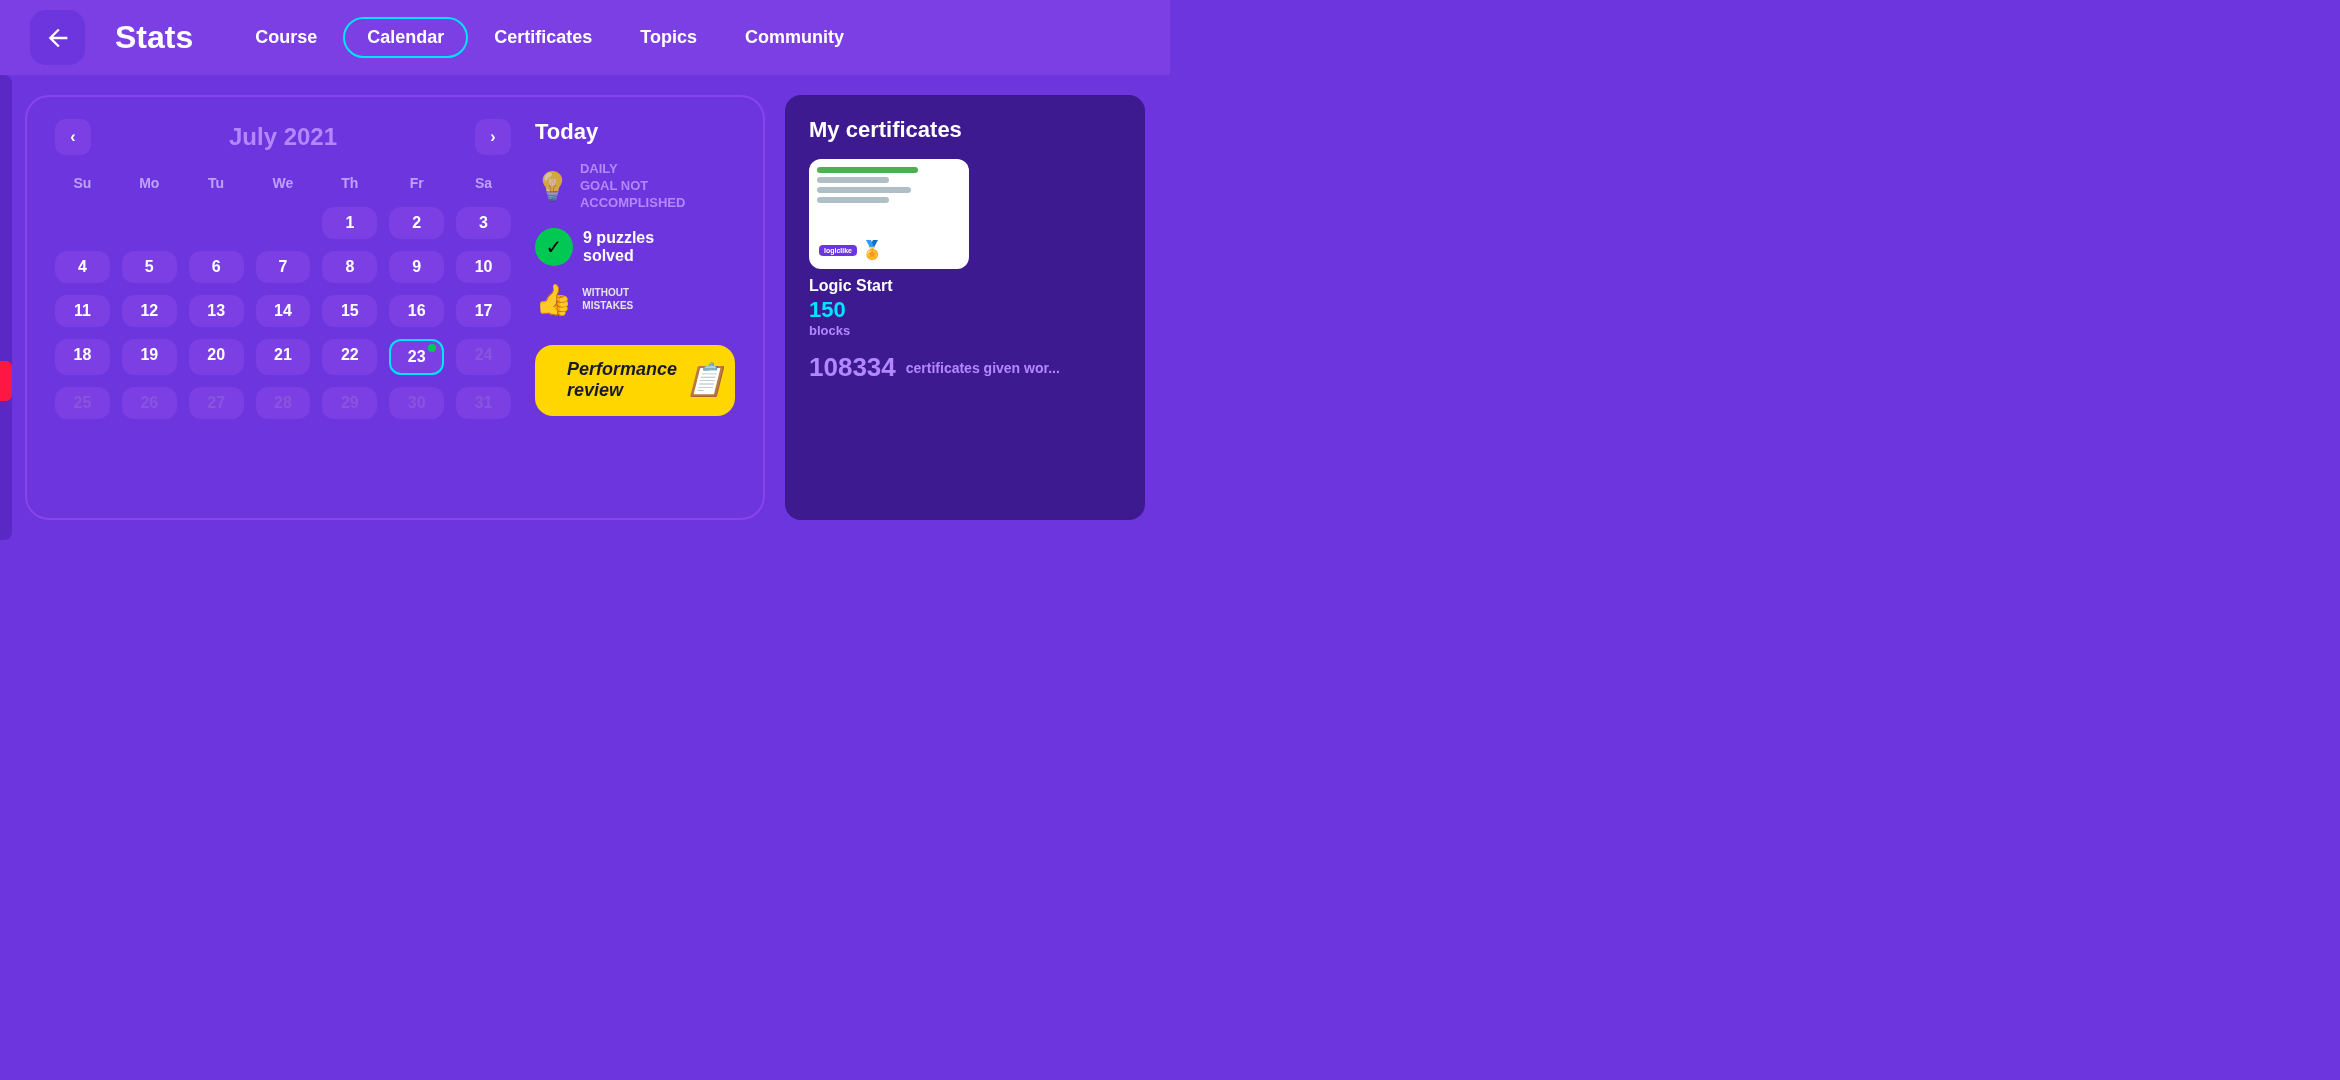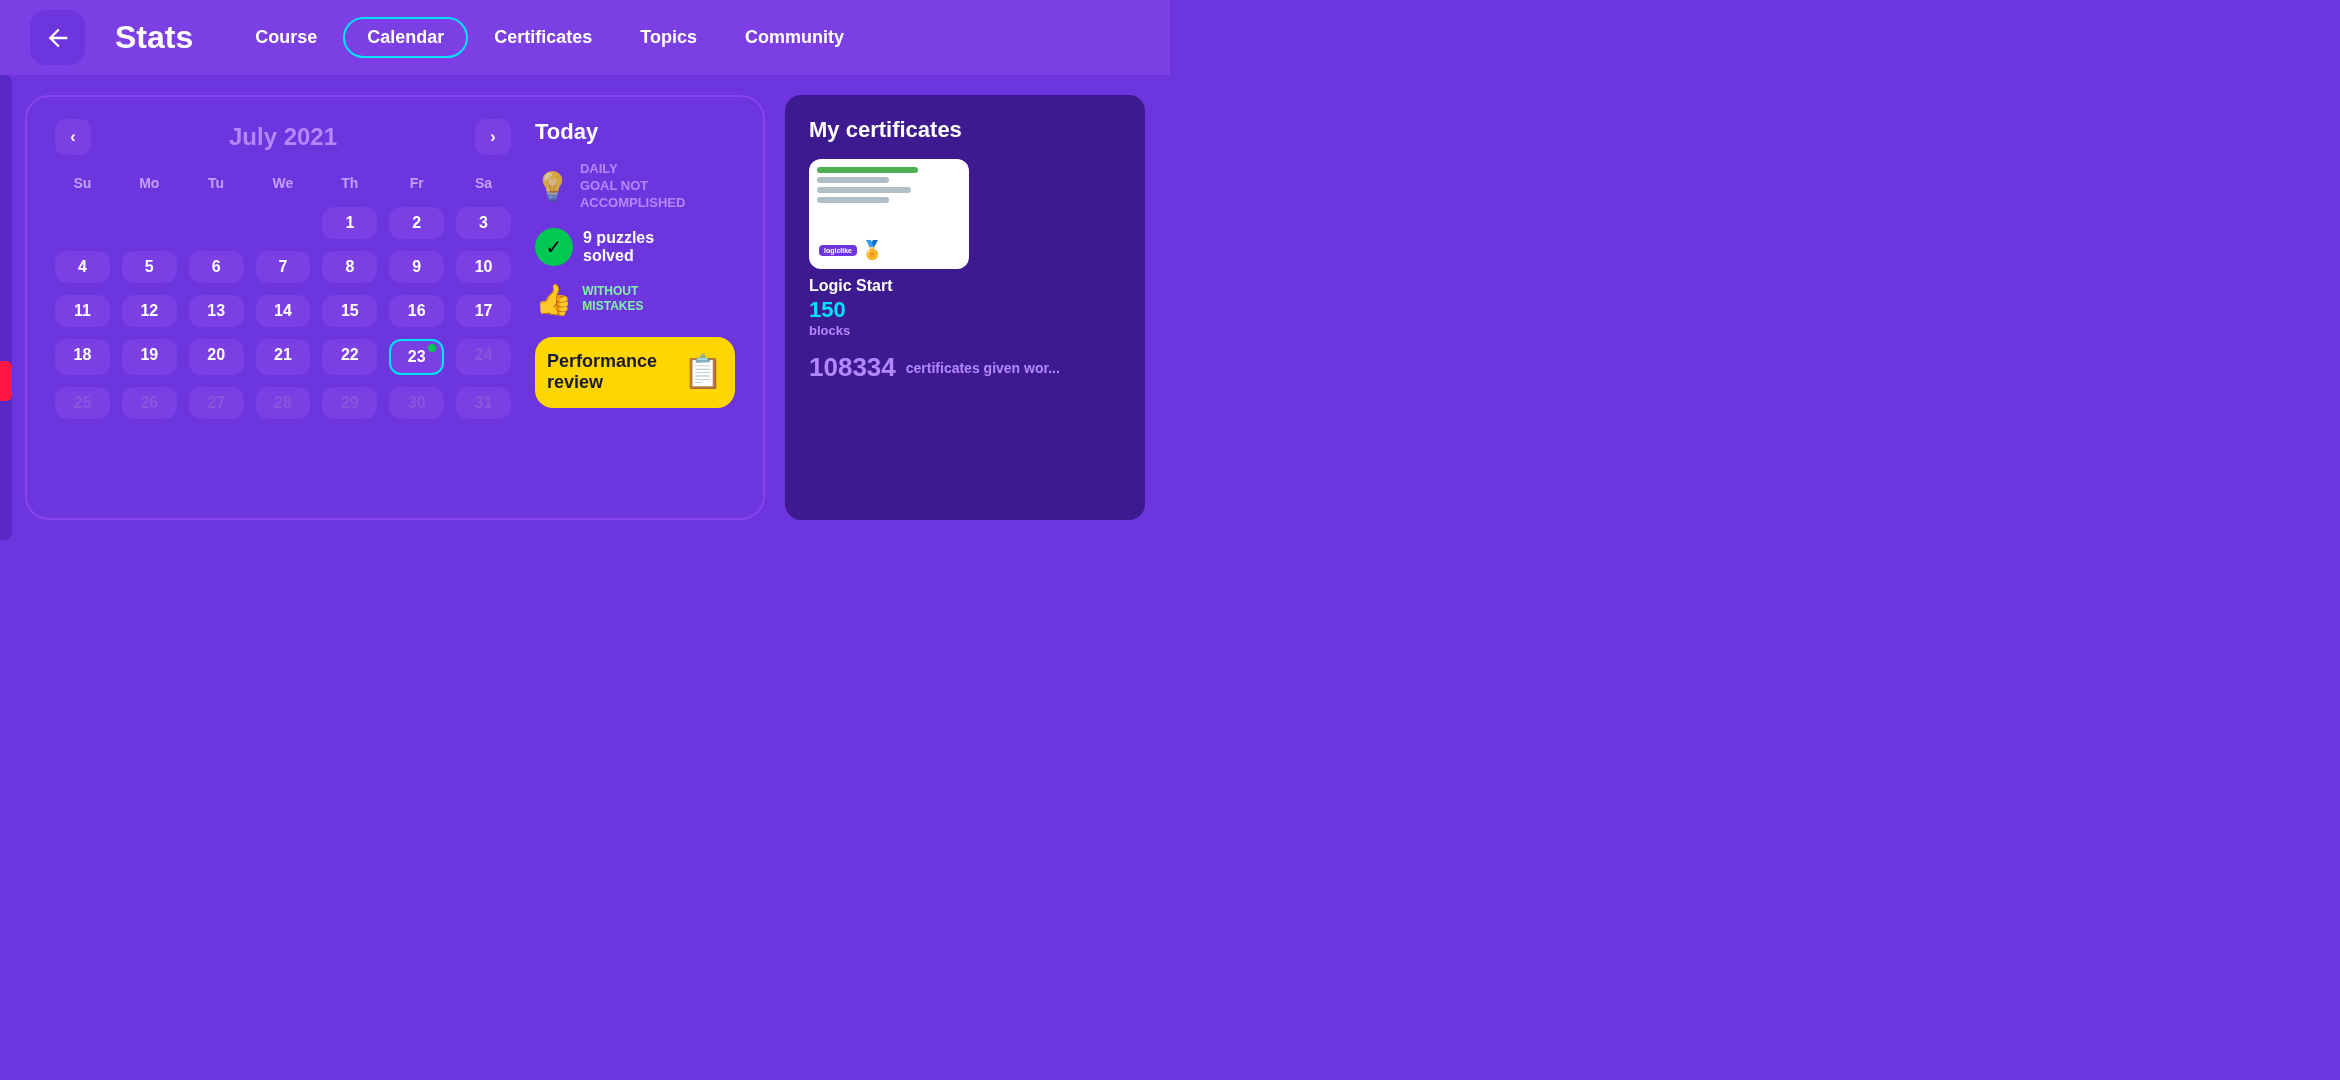--- a/index.html
+++ b/index.html
@@ -213,38 +213,39 @@
     }
     .mistakes-row {
       display: flex;
       align-items: center;
       gap: 10px;
     }
     .thumbs-icon {
       font-size: 30px;
     }
     .mistakes-text {
-      color: #86efac;
-      font-size: 12px;
+      color: #e5e5e5;
+      font-size: 10px;
       font-weight: 900;
       text-transform: uppercase;
       line-height: 1.3;
     }
 
     .perf-btn {
       background: #ffd600;
       border: none;
       border-radius: 18px;
-      padding: 14px 12px;
+      padding: 14px 32px;
       cursor: pointer;
       display: flex;
       align-items: center;
       justify-content: space-between;
       gap: 8px;
-      margin-top: 4px;
+      margin-top: 12px;
+      font-style: italic;
     }
     .perf-btn-text {
       font-size: 18px;
       font-weight: 900;
       color: #1a1a2e;
       text-align: left;
       line-height: 1.2;
     }
     .perf-btn-icon {
       font-size: 32px;

